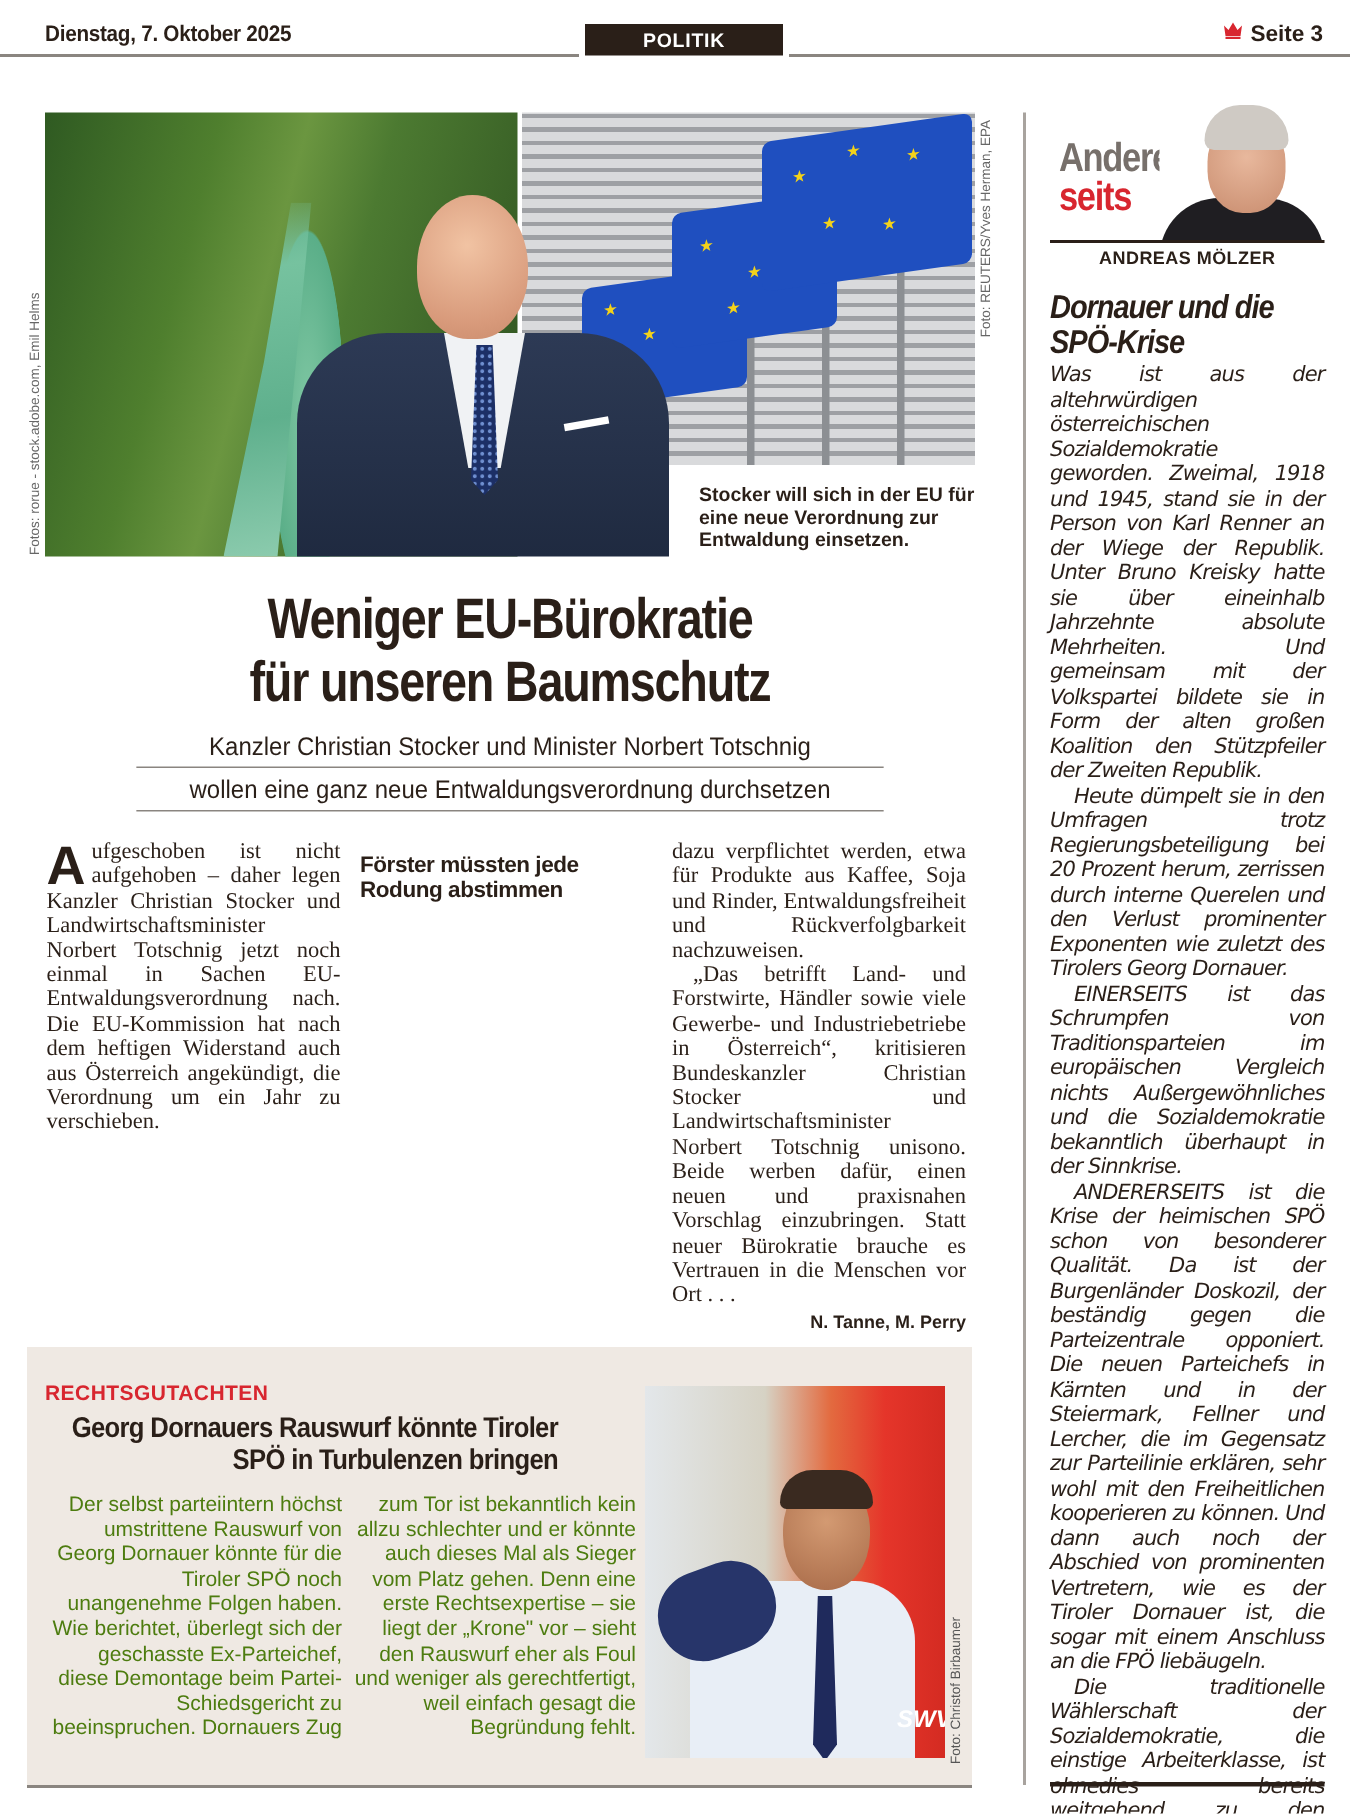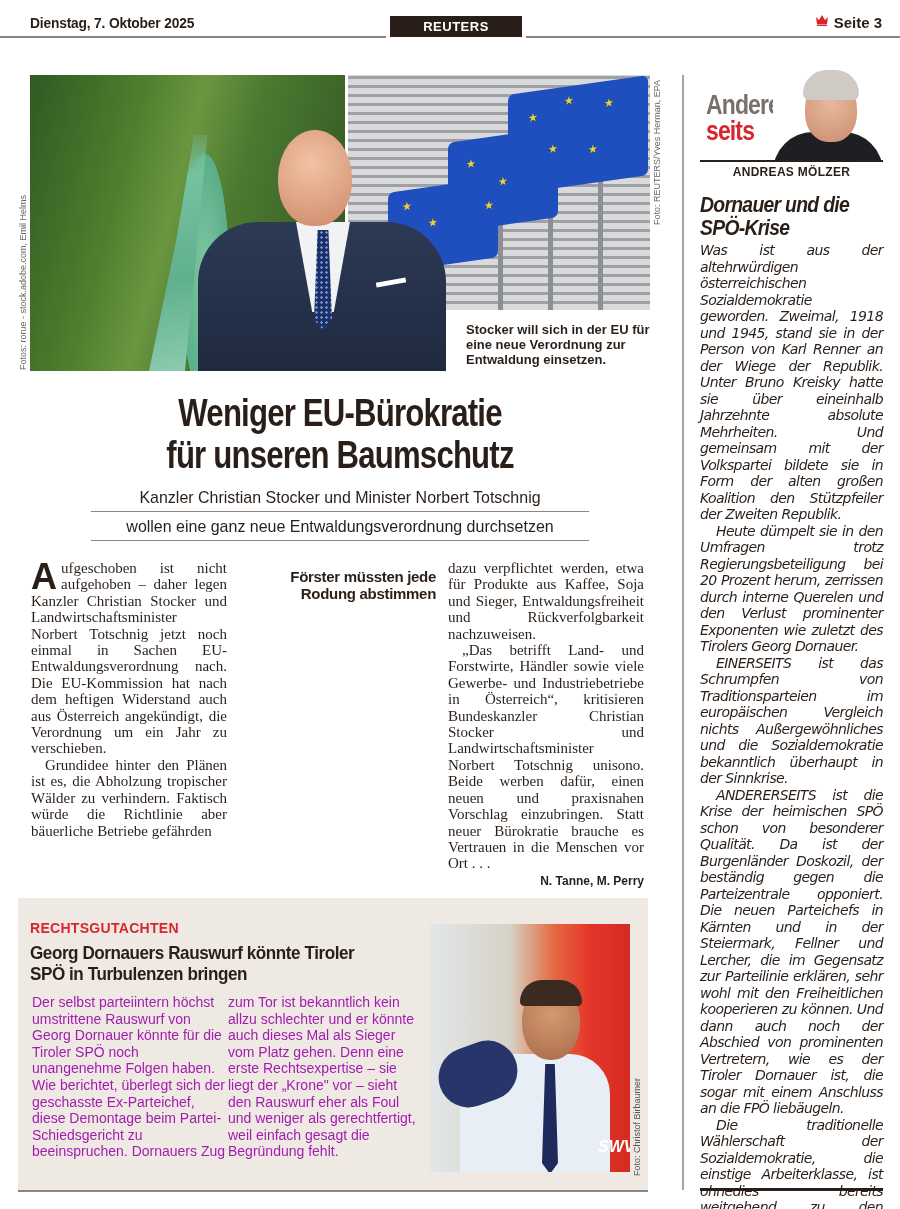--- a/index.html
+++ b/index.html
@@ -45,28 +45,28 @@
   .sub2 { position: absolute; left: 75px; top: 517px; width: 530px; text-align: center; font: 17px "Liberation Sans", sans-serif; color: #2a1f18; border-bottom: 1px solid #8a8580; padding-bottom: 3px; transform: scaleX(0.94); }
 
   
   .col { position: absolute; top: 560px; width: 196px; font: 15px "Liberation Serif", serif; line-height: 16.4px; text-align: justify; color: #2a1f18; }
   .col p { margin: 0; }
   .col p.indent { text-indent: 14px; }
   .c1 { left: 31px; }
   .c2 { left: 240px; }
   .c3 { left: 448px; }
   .dropcap { float: left; font: bold 36px "Liberation Sans", sans-serif; line-height: 30px; margin: 2px 4px 0 0; color: #2a1f18; }
-  .subhead { font: bold 15px "Liberation Sans", sans-serif; line-height: 17px; margin: 8px 0 6px; letter-spacing: -0.3px; text-align: right; }
+  .subhead { font: bold 15px "Liberation Sans", sans-serif; line-height: 17px; margin: 8px 0 6px; letter-spacing: -0.3px; text-align: left; }
   .byline { font: bold 12px "Liberation Sans", sans-serif; float: right; margin-top: 2px; }
 
   
-  .box { position: absolute; left: 18px; top: 898px; width: 630px; height: 294px; background: #efe9e3; border-bottom: 2px solid #8a8580; }
+  .box { position: absolute; left: 18px; top: 898px; width: 630px; height: 294px; background: #efe9e3; border-bottom: 2px solid #8a8580; text-align: right; }
   .box-kicker { position: absolute; left: 12px; top: 22px; font: bold 14px "Liberation Sans", sans-serif; color: #d8262f; letter-spacing: 0.3px; }
   .box-title { position: absolute; left: 12px; top: 44px; width: 380px; font: bold 19px "Liberation Sans", sans-serif; line-height: 21px; color: #2a1f18; letter-spacing: -0.5px; transform: scaleX(0.9); transform-origin: left; }
-  .box-col { position: absolute; top: 96px; width: 196px; font: 14px "Liberation Sans", sans-serif; line-height: 16.6px; color: #a21caf; }
+  .box-col { position: absolute; top: 96px; width: 196px; font: 14px "Liberation Sans", sans-serif; line-height: 16.6px; color: #4d7c0f; }
   .bc1 { left: 14px; }
   .bc2 { left: 210px; }
   .box-photo { position: absolute; left: 412px; top: 26px; width: 200px; height: 248px; overflow: hidden;
     background: linear-gradient(90deg, #e3e7ea 0%, #d6d2c4 40%, #e36a3f 62%, #e5352a 80%, #d42b22 100%); }
   .box-photo .m-head { position: absolute; left: 92px; top: 60px; width: 58px; height: 76px; border-radius: 48%; background: radial-gradient(circle at 50% 40%, #d39a72, #a86a48); }
   .box-photo .m-hair { position: absolute; left: 90px; top: 56px; width: 62px; height: 26px; border-radius: 30px 30px 6px 6px; background: #3a2a20; }
   .box-photo .m-shirt { position: absolute; left: 30px; top: 130px; width: 150px; height: 130px; border-radius: 40px 40px 0 0; background: #e8eef6; }
   .box-photo .m-jacket { position: absolute; left: 8px; top: 120px; width: 80px; height: 60px; border-radius: 30px; background: #27356a; transform: rotate(-20deg); }
   .box-photo .m-tie { position: absolute; left: 112px; top: 140px; width: 16px; height: 110px; background: #1f2a5c; clip-path: polygon(20% 0, 80% 0, 100% 90%, 50% 100%, 0 90%); }
   .box-photo .swv { position: absolute; left: 168px; top: 214px; font: bold italic 16px "Liberation Sans", sans-serif; color: #fff; }
@@ -86,21 +86,21 @@
   .side-body { position: absolute; left: 700px; top: 242px; width: 183px; font: italic 14px "DejaVu Sans", sans-serif; line-height: 16.5px; text-align: justify; color: #2a1f18; letter-spacing: -0.6px; }
   .side-body p { margin: 0; }
   .side-body p.indent { text-indent: 16px; }
   .side-end { position: absolute; left: 700px; top: 1188px; width: 183px; height: 3px; background: #2a1f18; }
 </style>
 </head>
 <body>
 
 <div class="hdr-date">Dienstag, 7. Oktober 2025</div>
 <div class="hdr-line-l"></div>
-<div class="hdr-rubric">REUTERS</div>
+<div class="hdr-rubric">POLITIK</div>
 <div class="hdr-line-r"></div>
 <div class="hdr-page">
   <svg class="crown" viewBox="0 0 14 12">
     <path d="M1 3 L4 6 L7 1 L10 6 L13 3 L12 10 L2 10 Z" fill="#d8262f"></path>
     <rect x="2" y="10.5" width="10" height="1.5" fill="#d8262f"></rect>
   </svg>
   <span>Seite 3</span>
 </div>
 
 <div class="hero">
@@ -143,27 +143,26 @@
 
 <div class="headline">
   <div>Weniger EU-Bürokratie</div>
   <div>für unseren Baumschutz</div>
 </div>
 <div class="sub1">Kanzler Christian Stocker und Minister Norbert Totschnig</div>
 <div class="sub2">wollen eine ganz neue Entwaldungsverordnung durchsetzen</div>
 
 <div class="col c1">
   <p><span class="dropcap">A</span><span>ufgeschoben ist nicht aufgehoben – daher legen Kanzler Christian Stocker und Landwirtschaftsminister Norbert Totschnig jetzt noch einmal in Sachen EU-Entwaldungsverordnung nach. Die EU-Kommission hat nach dem heftigen Widerstand auch aus Österreich angekündigt, die Verordnung um ein Jahr zu verschieben.</span></p>
-  <p class="indent">Grundidee hinter den Plänen ist es, die Abholzung tropischer Wälder zu verhindern. Faktisch würde die Richtlinie aber bäuerliche Betriebe gefährden</p>
 </div>
 <div class="col c2">
   <div class="subhead">Förster müssten jede Rodung abstimmen</div>
 </div>
 <div class="col c3">
-  <p>dazu verpflichtet werden, etwa für Produkte aus Kaffee, Soja und Sieger, Entwaldungsfreiheit und Rückverfolgbarkeit nachzuweisen.</p>
+  <p>dazu verpflichtet werden, etwa für Produkte aus Kaffee, Soja und Rinder, Entwaldungsfreiheit und Rückverfolgbarkeit nachzuweisen.</p>
   <p class="indent">„Das betrifft Land- und Forstwirte, Händler sowie viele Gewerbe- und Industriebetriebe in Österreich“, kritisieren Bundeskanzler Christian Stocker und Landwirtschaftsminister Norbert Totschnig unisono. Beide werben dafür, einen neuen und praxisnahen Vorschlag einzubringen. Statt neuer Bürokratie brauche es Vertrauen in die Menschen vor Ort . . .</p>
   <span class="byline">N. Tanne, M. Perry</span>
 </div>
 
 <div class="box">
   <div class="box-kicker">RECHTSGUTACHTEN</div>
   <div class="box-title">Georg Dornauers Rauswurf könnte Tiroler SPÖ in Turbulenzen bringen</div>
   <div class="box-col bc1">Der selbst parteiintern höchst umstrittene Rauswurf von Georg Dornauer könnte für die Tiroler SPÖ noch unangenehme Folgen haben. Wie berichtet, überlegt sich der geschasste Ex-Parteichef, diese Demontage beim Partei-Schiedsgericht zu beeinspruchen. Dornauers Zug</div>
   <div class="box-col bc2">zum Tor ist bekanntlich kein allzu schlechter und er könnte auch dieses Mal als Sieger vom Platz gehen. Denn eine erste Rechtsexpertise – sie liegt der „Krone" vor – sieht den Rauswurf eher als Foul und weniger als gerechtfertigt, weil einfach gesagt die Begründung fehlt.</div>
   <div class="box-photo">

